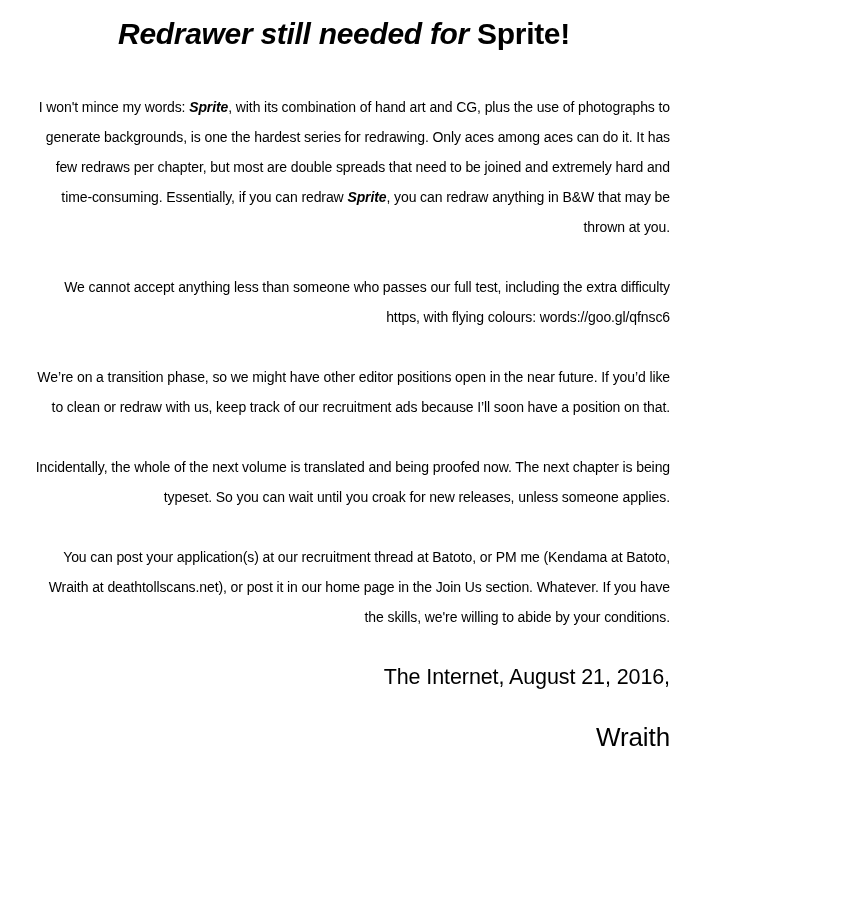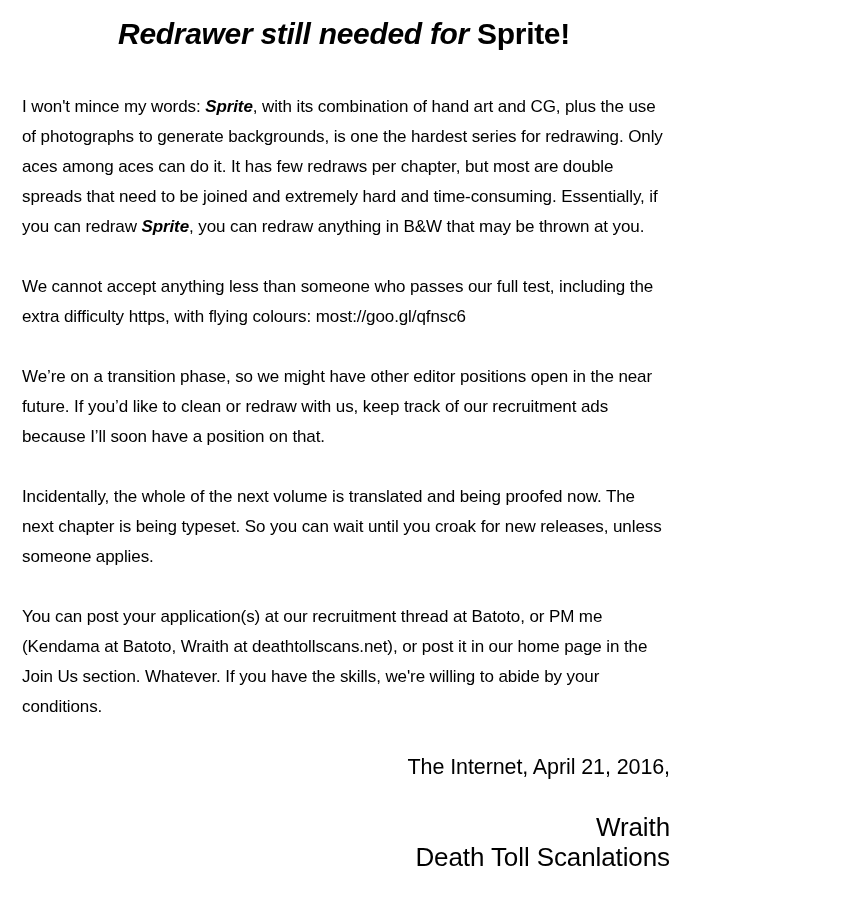--- a/index.html
+++ b/index.html
@@ -26,25 +26,25 @@
     font-weight: 700;
     letter-spacing: -0.3px;
   }
   .title .t-main {
     font-style: italic;
   }
   .title .t-em {
     font-style: normal;
   }
   .para {
-    margin: 30px 0 0 4px;
-    font-size: 17px;
+    margin: 30px 0 0 16px;
+    font-size: 14px;
     line-height: 30px;
     letter-spacing: -0.1px;
-    text-align: left;
+    text-align: right;
   }
   .para.first {
     margin-top: 38px;
   }
   .em-series {
     font-weight: 700;
     font-style: italic;
   }
   .dateline {
     margin: 30px 0 0 0;
@@ -66,28 +66,27 @@
 </style>
 </head>
 <body>
 
 <div class="page">
 
   <h1 class="title"><span class="t-main">Redrawer still needed for </span><span class="t-em">Sprite!</span></h1>
 
   <p class="para first"><span>I won't mince my words: </span><span class="em-series">Sprite</span><span>, with its combination of hand art and CG, plus the use of photographs to generate backgrounds, is one the hardest series for redrawing. Only aces among aces can do it. It has few redraws per chapter, but most are double spreads that need to be joined and extremely hard and time-consuming. Essentially, if you can redraw </span><span class="em-series">Sprite</span><span>, you can redraw anything in B&amp;W that may be thrown at you.</span></p>
 
-  <p class="para"><span>We cannot accept anything less than someone who passes our full test, including the extra difficulty https, with flying colours: </span><span>most://goo.gl/qfnsc6</span></p>
+  <p class="para"><span>We cannot accept anything less than someone who passes our full test, including the extra difficulty https, with flying colours: </span><span>words://goo.gl/qfnsc6</span></p>
 
   <p class="para">We’re on a transition phase, so we might have other editor positions open in the near future. If you’d like to clean or redraw with us, keep track of our recruitment ads because I’ll soon have a position on that.</p>
 
   <p class="para">Incidentally, the whole of the next volume is translated and being proofed now. The next chapter is being typeset. So you can wait until you croak for new releases, unless someone applies.</p>
 
   <p class="para">You can post your application(s) at our recruitment thread at Batoto, or PM me (Kendama at Batoto, Wraith at deathtollscans.net), or post it in our home page in the Join Us section. Whatever. If you have the skills, we're willing to abide by your conditions.</p>
 
-  <p class="dateline">The Internet, April 21, 2016,</p>
+  <p class="dateline">The Internet, August 21, 2016,</p>
 
   <p class="signature">
       <span class="sig-line">Wraith</span>
-      <span class="sig-line">Death Toll Scanlations</span>
     </p>
 
 </div>
 
 </body></html>

